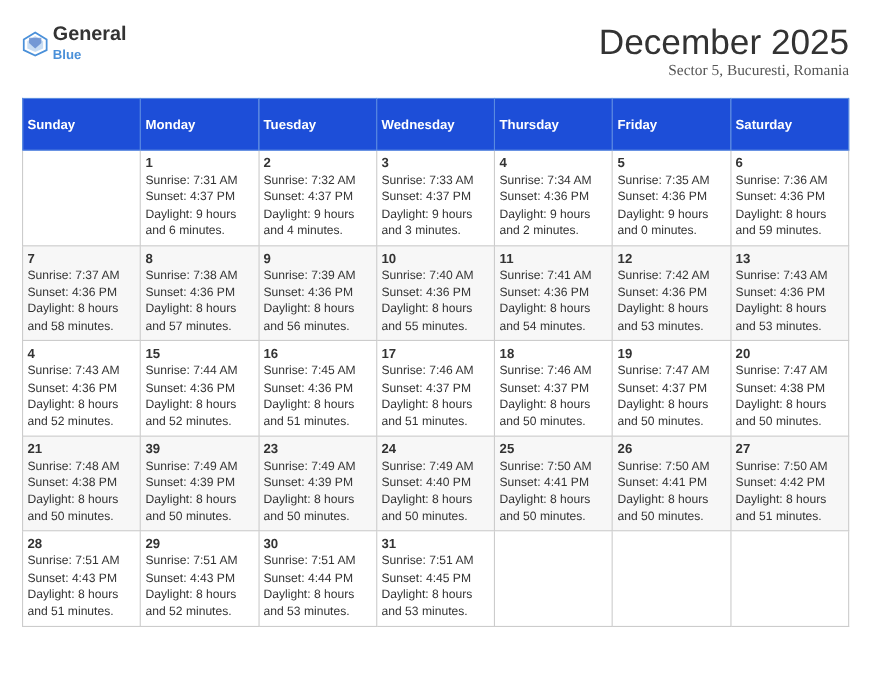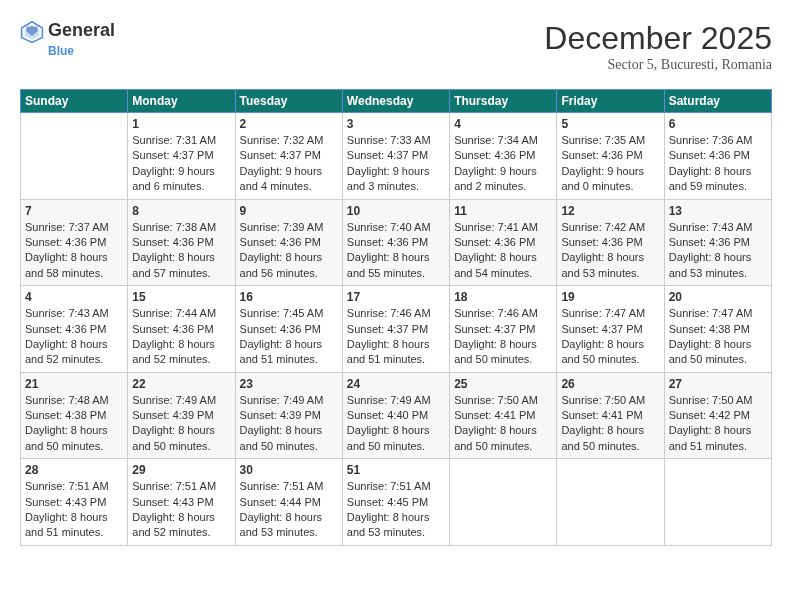--- a/index.html
+++ b/index.html
@@ -11,20 +11,21 @@
       padding: 20px;
     }
     .header-section {
       display: flex;
       justify-content: space-between;
       align-items: flex-start;
       margin-bottom: 16px;
     }
     .logo {
       display: flex;
+      align-items: center;
       gap: 4px;
     }
     .logo-text-general {
       font-size: 18px;
       font-weight: bold;
       color: #333;
     }
     .logo-text-blue {
       font-size: 12px;
       font-weight: bold;
@@ -46,23 +47,23 @@
       font-size: 14px;
       color: #555;
       font-family: Liberation Serif, serif;
     }
     table {
       width: 100%;
       border-collapse: collapse;
       font-size: 11px;
     }
     thead tr th {
-      background-color: #0f766e;
+      background-color: #1d4ed8;
       color: #fff;
-      padding: 4px 4px;
+      padding: 16px 4px;
       text-align: left;
       font-size: 12px;
       font-weight: bold;
       border: 1px solid #5a8be0;
     }
     tbody tr td {
       border: 1px solid #ccc;
       vertical-align: top;
       padding: 4px;
       min-height: 80px;
@@ -207,21 +208,21 @@
           <div class="day-number">20</div>
           <div class="day-info">Sunrise: 7:47 AM<br>Sunset: 4:38 PM<br>Daylight: 8 hours and 50 minutes.</div>
         </td>
       </tr>
       <tr>
         <td>
           <div class="day-number">21</div>
           <div class="day-info">Sunrise: 7:48 AM<br>Sunset: 4:38 PM<br>Daylight: 8 hours and 50 minutes.</div>
         </td>
         <td>
-          <div class="day-number">22</div>
+          <div class="day-number">39</div>
           <div class="day-info">Sunrise: 7:49 AM<br>Sunset: 4:39 PM<br>Daylight: 8 hours and 50 minutes.</div>
         </td>
         <td>
           <div class="day-number">23</div>
           <div class="day-info">Sunrise: 7:49 AM<br>Sunset: 4:39 PM<br>Daylight: 8 hours and 50 minutes.</div>
         </td>
         <td>
           <div class="day-number">24</div>
           <div class="day-info">Sunrise: 7:49 AM<br>Sunset: 4:40 PM<br>Daylight: 8 hours and 50 minutes.</div>
         </td>
@@ -245,21 +246,21 @@
         </td>
         <td>
           <div class="day-number">29</div>
           <div class="day-info">Sunrise: 7:51 AM<br>Sunset: 4:43 PM<br>Daylight: 8 hours and 52 minutes.</div>
         </td>
         <td>
           <div class="day-number">30</div>
           <div class="day-info">Sunrise: 7:51 AM<br>Sunset: 4:44 PM<br>Daylight: 8 hours and 53 minutes.</div>
         </td>
         <td>
-          <div class="day-number">51</div>
+          <div class="day-number">31</div>
           <div class="day-info">Sunrise: 7:51 AM<br>Sunset: 4:45 PM<br>Daylight: 8 hours and 53 minutes.</div>
         </td>
         <td class="empty-cell"></td>
         <td class="empty-cell"></td>
         <td class="empty-cell"></td>
       </tr>
     </tbody>
 </table>
 
 </body></html>

